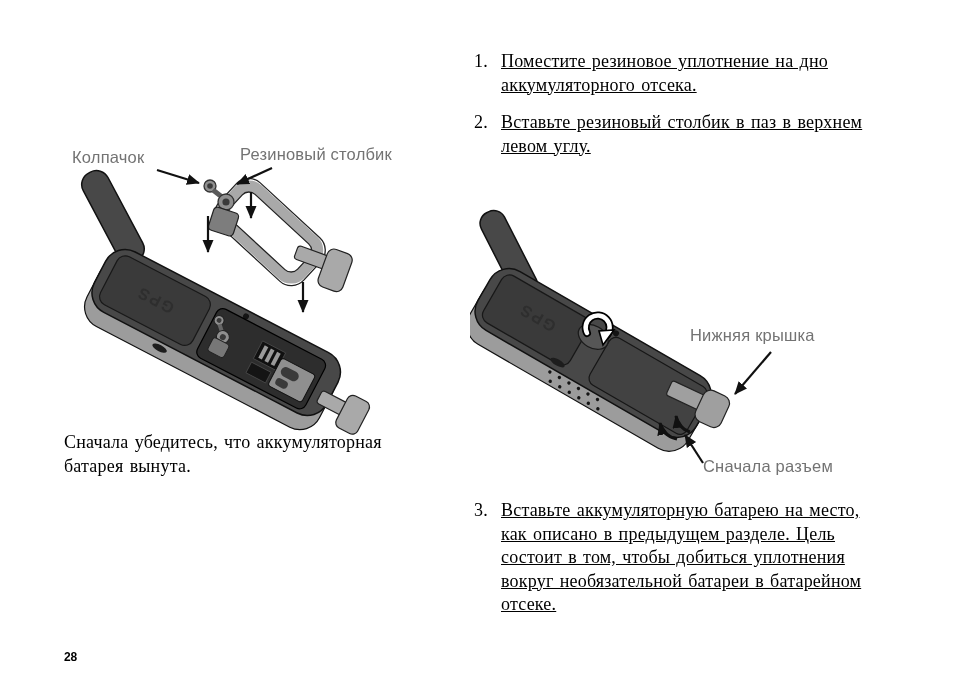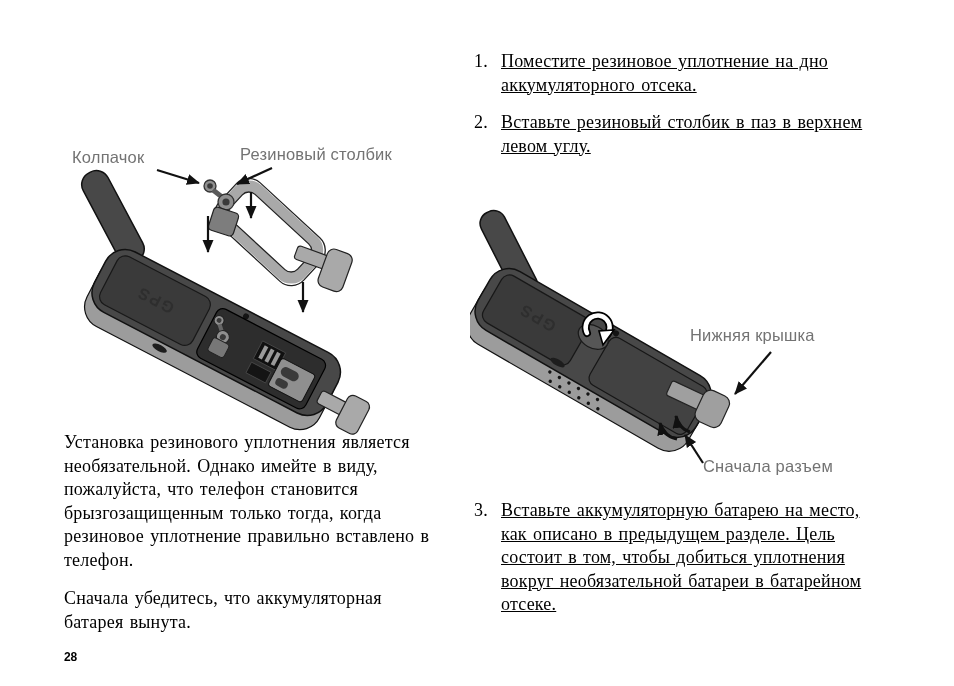--- a/index.html
+++ b/index.html
@@ -133,21 +133,20 @@
       <line x1="150" y1="76" x2="150" y2="112" stroke="var(--arrow,#111)" stroke-width="2.2" marker-end="url(#ah1)"></line>
       <line x1="193" y1="52" x2="193" y2="78" stroke="var(--arrow,#111)" stroke-width="2.2" marker-end="url(#ah1)"></line>
       <line x1="245" y1="142" x2="245" y2="172" stroke="var(--arrow,#111)" stroke-width="2.2" marker-end="url(#ah1)"></line>
     </svg>
 
     <div class="fig-label" style="left:14px;top:8px;">Колпачок</div>
     <div class="fig-label" style="left:182px;top:5px;">Резиновый столбик</div>
   </div>
 
   <div class="body-copy">
-    <p>Установка резинового уплотнения является необязательной. Однако имейте в виду, пожалуйста, что телефон становится брызгозащищенным только тогда, когда резиновое уплотнение правильно вставлено в телефон.</p>
     <p>Сначала убедитесь, что аккумуляторная батарея вынута.</p>
   </div>
 
   <div class="steps">
     <div class="step">
       <span class="step-num">1.</span>
       <span class="step-text">Поместите резиновое уплотнение на дно аккумуляторного отсека.</span>
     </div>
     <div class="step">
       <span class="step-num">2.</span>

